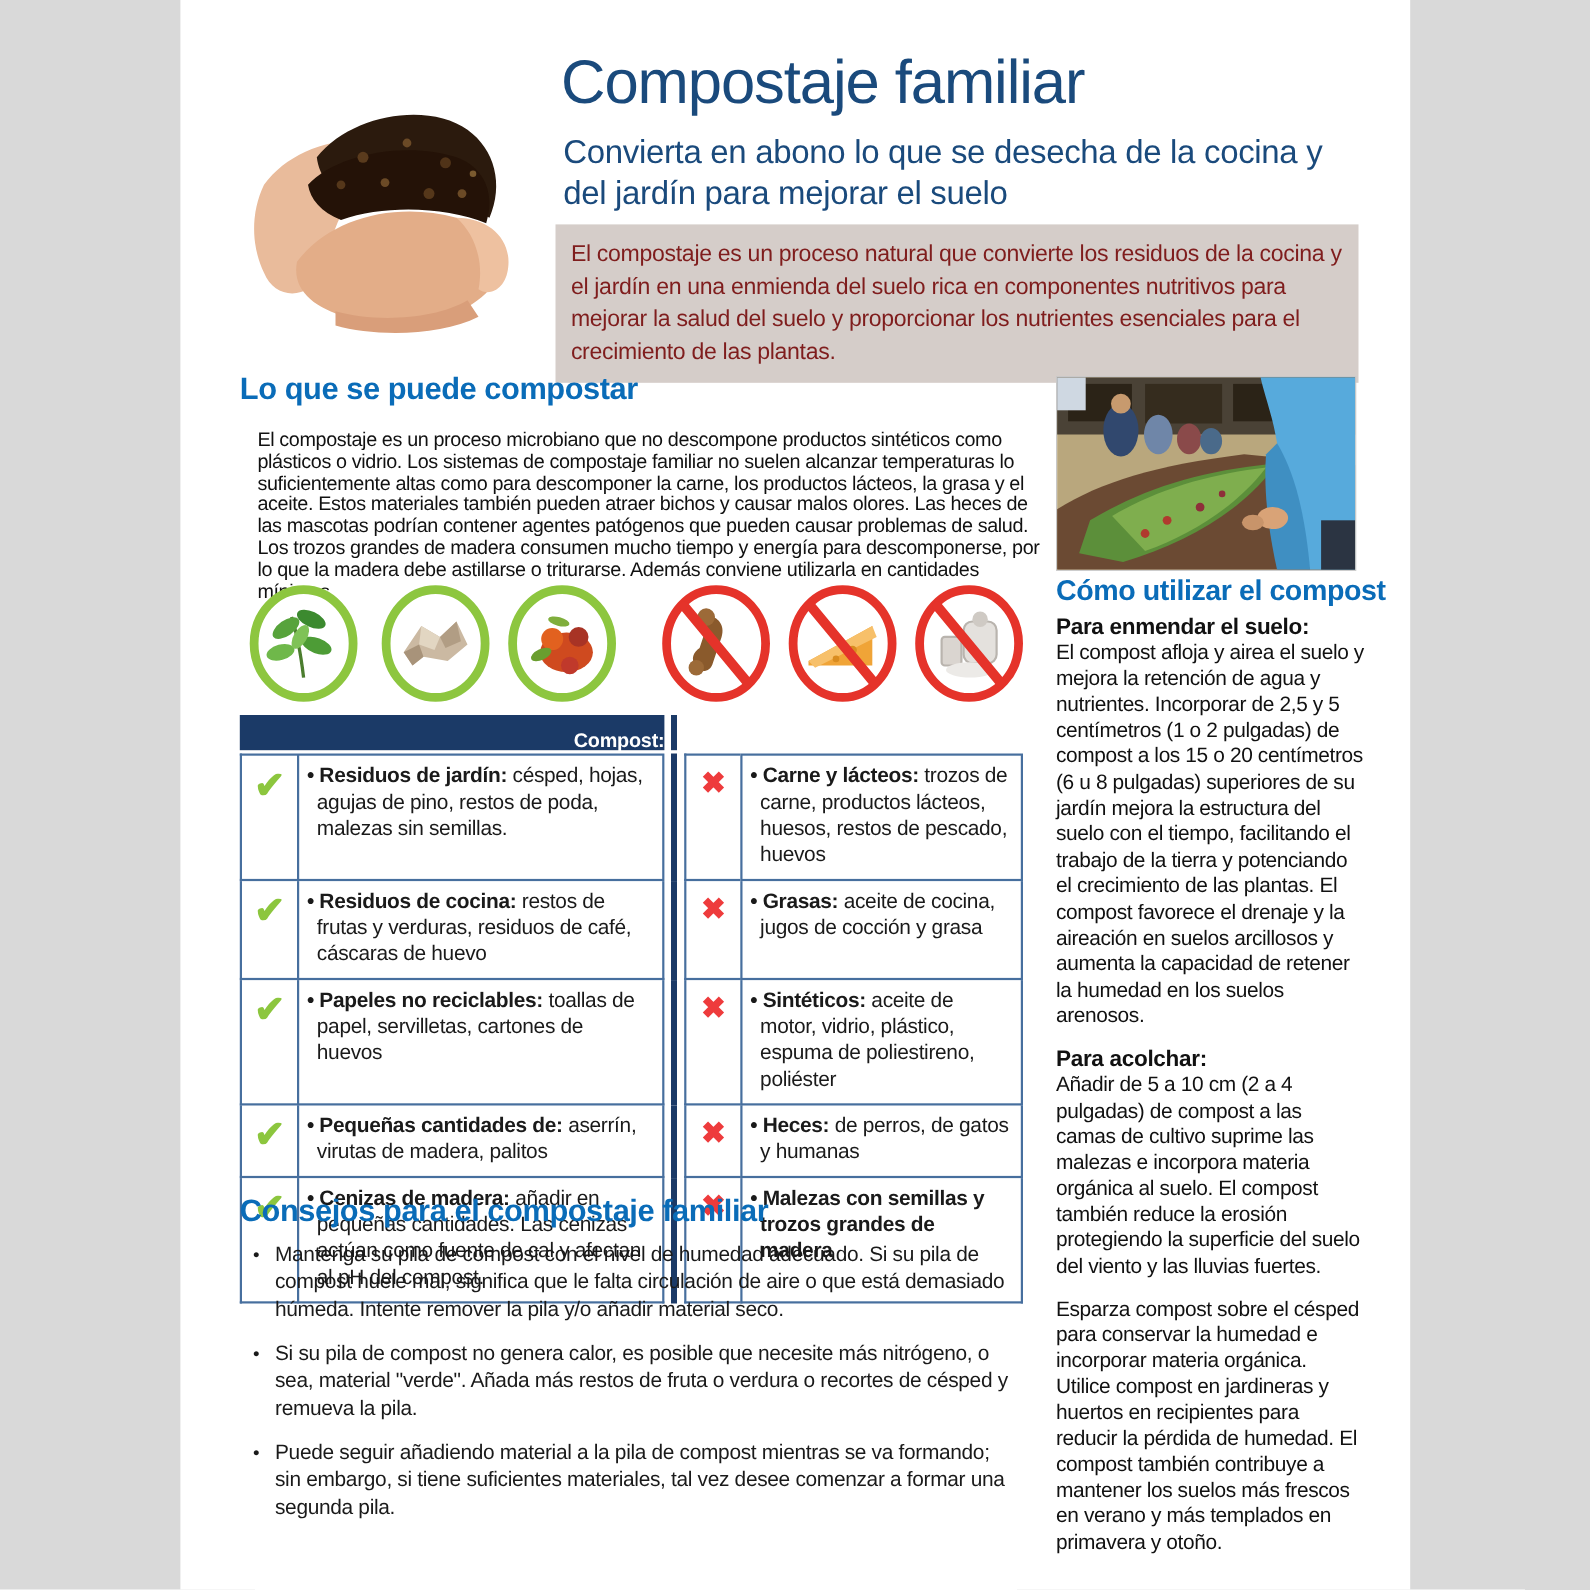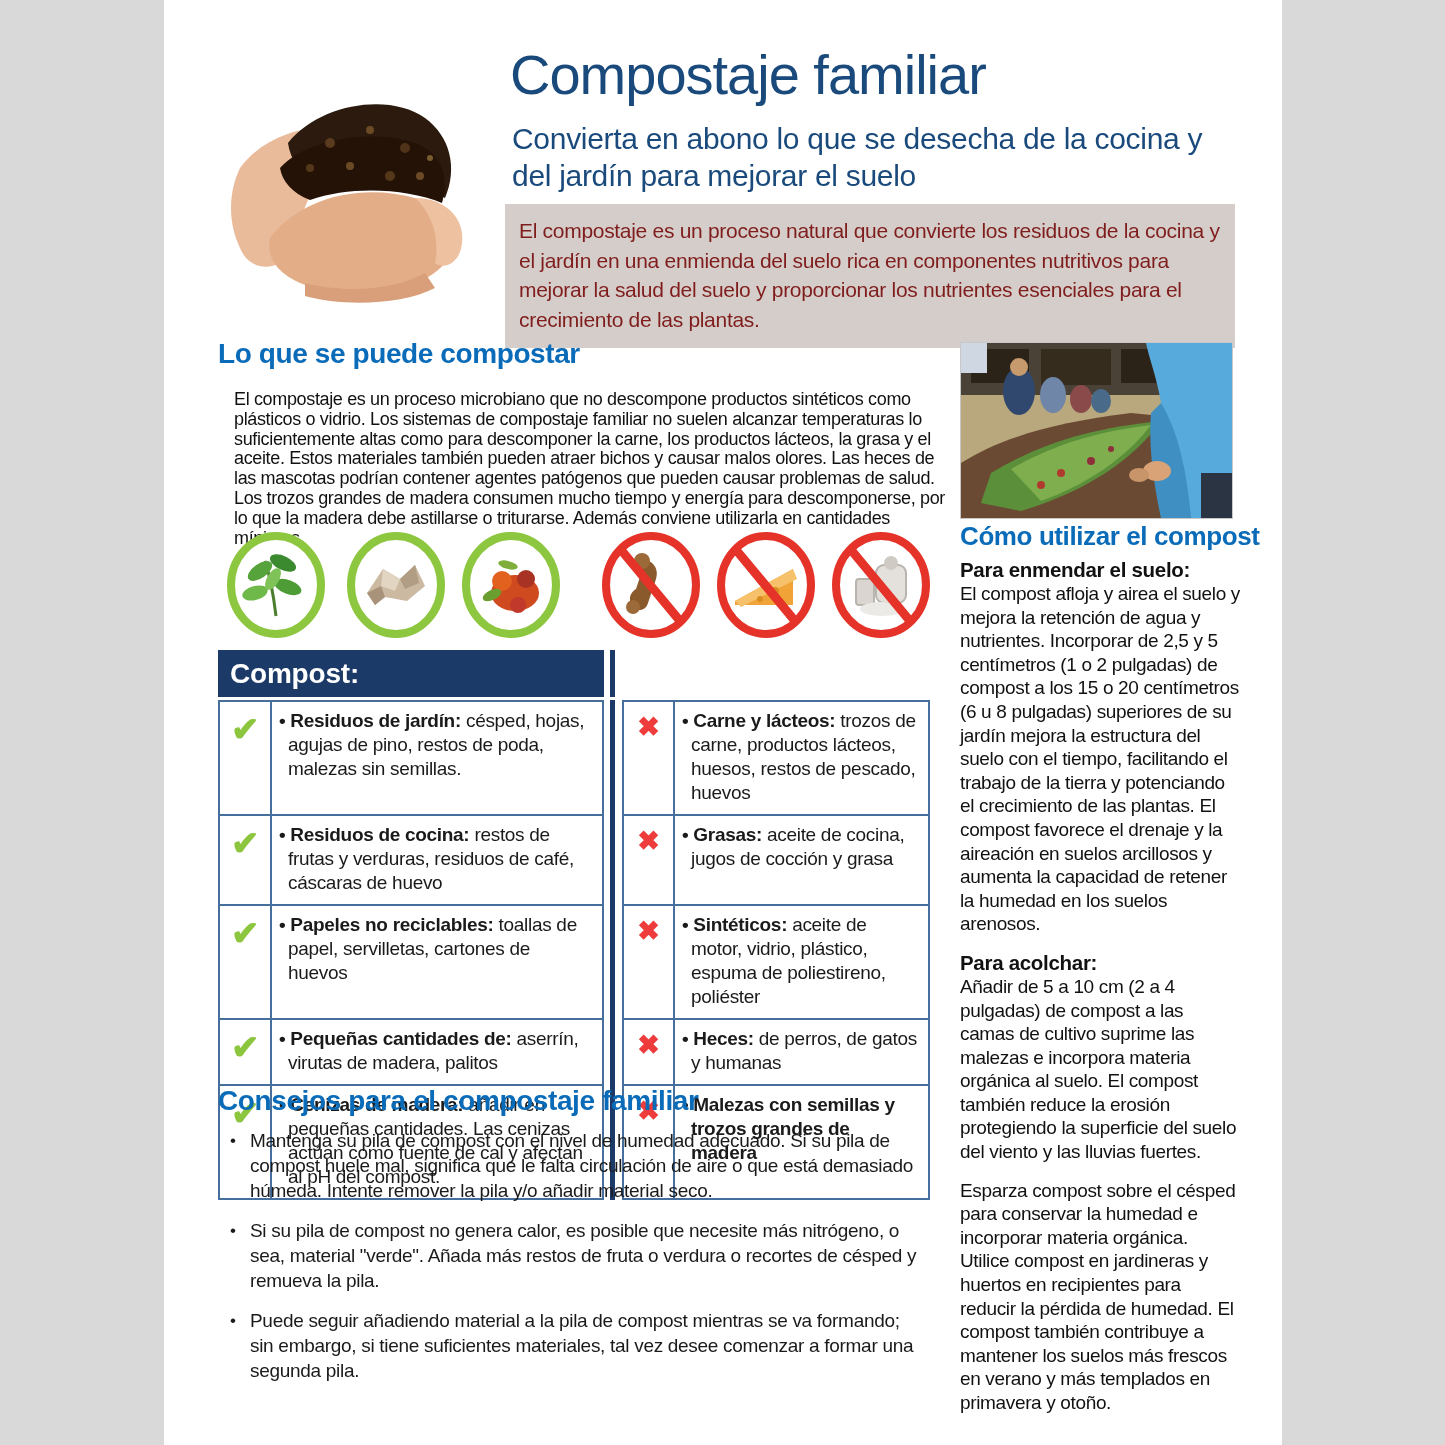--- a/index.html
+++ b/index.html
@@ -50,22 +50,22 @@
     color:#111;margin:16px;
   }
   
   .icons{position:absolute;left:54px;top:531px;width:714px;height:110px;}
   .icon{position:absolute;top:0;width:102px;height:108px;}
   
   .tbl{position:absolute;left:54px;top:650px;width:712px;}
   .tbl-head{display:grid;grid-template-columns:386px 18px 308px;}
   .th{
     background:#1b3a67;color:#fff;font-weight:bold;
-    font-size:28px;line-height:47px;height:47px;
-    padding-left:12px;letter-spacing:-0.2px;
+    font-size:18px;line-height:47px;height:32px;
+    padding-left:12px;letter-spacing:-0.2px;text-align:right;
   }
   .div-col{
     background:linear-gradient(90deg, transparent 0 6px, #1b3a67 6px 11px, transparent 11px);
   }
   .tbl-body{display:grid;grid-template-columns:52px 334px 18px 51px 257px;margin-top:3px;}
   .cell{
     border-left:2px solid #476f9e;border-bottom:2px solid #476f9e;
     font-size:19px;line-height:24px;letter-spacing:-0.3px;
   }
   .cell.rt{border-right:2px solid #476f9e;}

